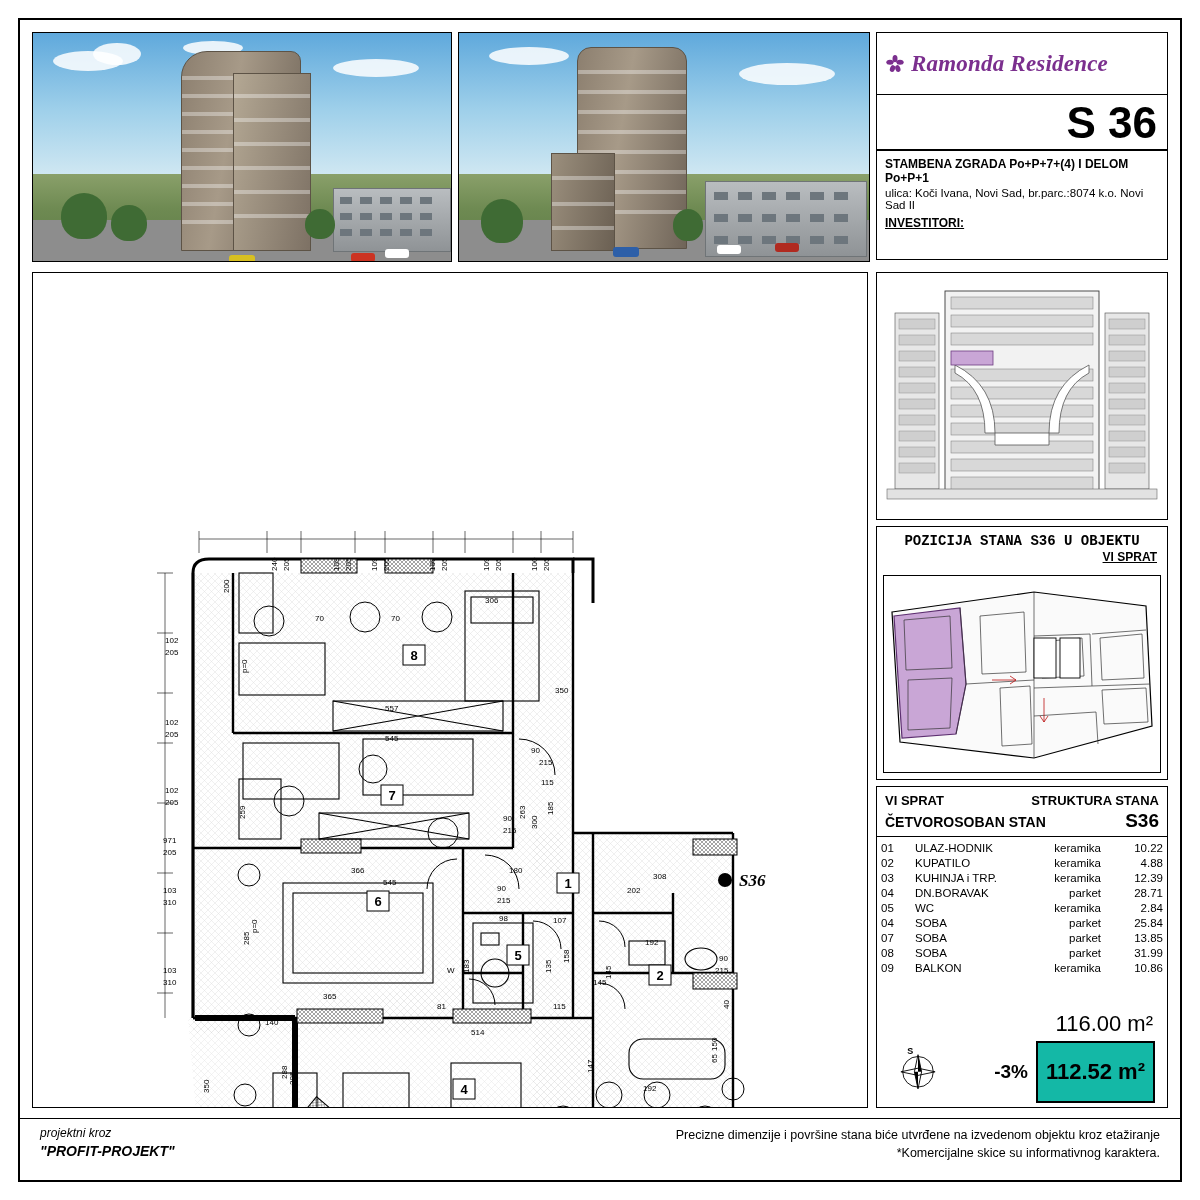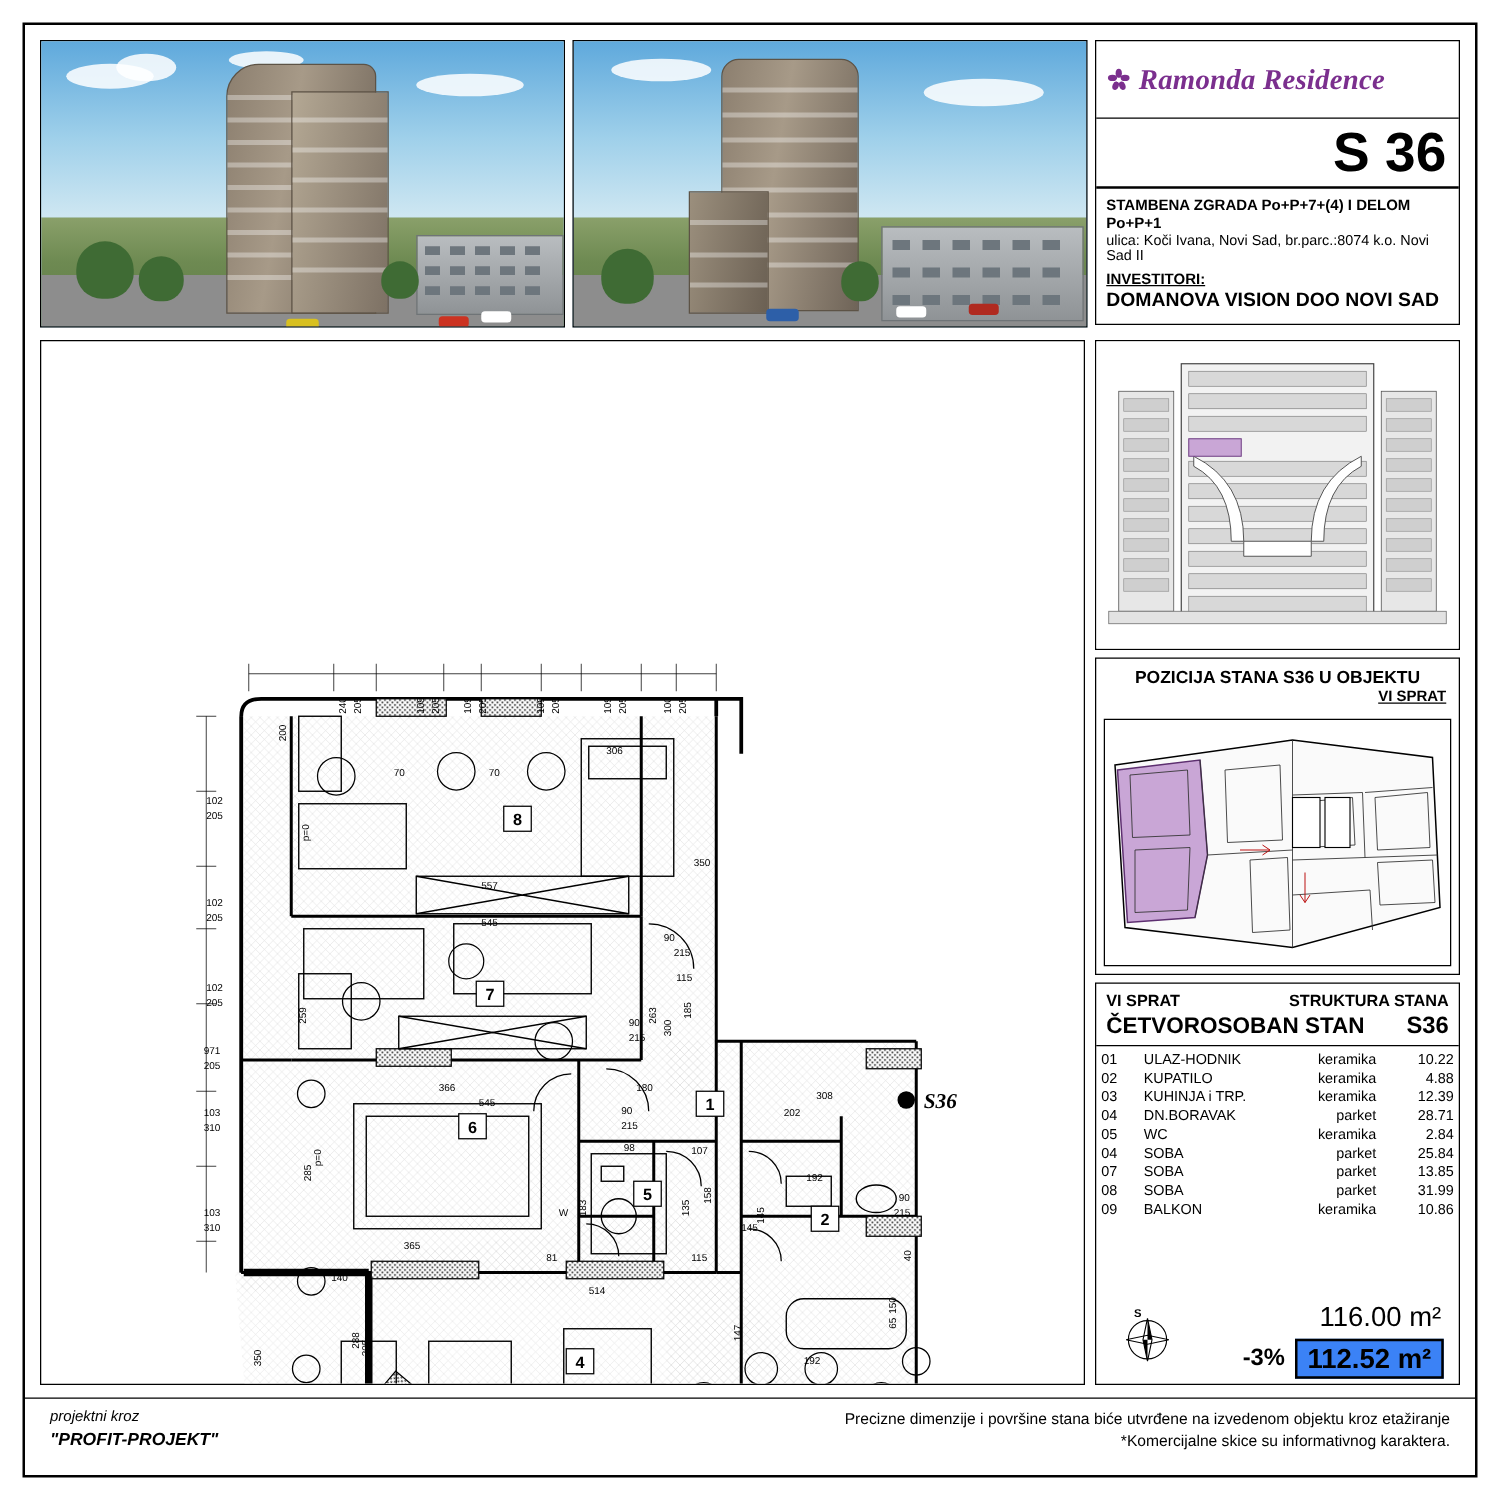--- a/index.html
+++ b/index.html
@@ -34,40 +34,40 @@
   .tb-inv{font-weight:bold;font-size:12px;text-decoration:underline;padding:4px 8px 0 8px;}
   .tb-investor{font-weight:bold;font-size:15.5px;padding:2px 8px;}
 
   
   #plan-panel{position:absolute;left:32px;top:272px;width:836px;height:836px;border:1px solid #000;box-sizing:border-box;background:#fff;overflow:hidden;}
   #plan-svg{position:absolute;left:0;top:0;}
 
   
   #facade-panel{position:absolute;left:876px;top:272px;width:292px;height:248px;border:1px solid #000;box-sizing:border-box;background:#fff;overflow:hidden;}
   #position-panel{position:absolute;left:876px;top:526px;width:292px;height:254px;border:1px solid #000;box-sizing:border-box;background:#fff;overflow:hidden;}
-  #pos-title{font-weight:bold;font-size:14px;padding:6px 8px 0 8px;text-align:center;}
+  #pos-title{font-weight:bold;font-size:14px;padding:6px 8px 0 8px;text-align:center;font-family:Liberation Mono, monospace;}
   #pos-sub{font-weight:bold;font-size:12px;text-align:right;padding:1px 10px 4px 0;text-decoration:underline;}
   #floorplan-mini{position:absolute;left:6px;top:48px;width:278px;height:198px;border:1px solid #000;box-sizing:border-box;overflow:hidden;background:#fff;}
 
   #struct-panel{position:absolute;left:876px;top:786px;width:292px;height:322px;border:1px solid #000;box-sizing:border-box;background:#fff;}
   #struct-head{display:flex;justify-content:space-between;align-items:center;padding:6px 8px 2px 8px;font-weight:bold;font-size:13px;}
   #struct-sub{display:flex;justify-content:space-between;align-items:baseline;padding:0 8px 4px 8px;border-bottom:1px solid #000;}
-  #struct-type{font-weight:bold;font-size:18px;}
+  #struct-type{font-weight:bold;font-size:14px;}
   #struct-code{font-weight:bold;font-size:19px;}
   table.rooms{width:100%;border-collapse:collapse;font-size:11.5px;margin-top:3px;}
   table.rooms td{padding:1.5px 4px;}
   td.rno{width:26px;padding-left:10px;}
   td.rname{}
   td.rfin{text-align:right;width:76px;}
   td.rarea{text-align:right;width:54px;padding-right:12px;}
   #areas{position:absolute;left:0;right:0;bottom:4px;}
   #area-gross{text-align:right;font-size:22px;padding-right:14px;}
   #area-row{display:flex;justify-content:flex-end;align-items:center;gap:8px;padding-right:12px;margin-top:4px;}
   #area-disc{font-weight:bold;font-size:19px;}
-  #area-net{font-weight:bold;font-size:22px;border:2px solid #000;background:#3b82f6;padding:1px 8px;}
+  #area-net{font-weight:bold;font-size:22px;border:2px solid #000;background:#14b8a6;padding:16px 8px;}
   #compass{position:absolute;left:14px;bottom:10px;width:54px;height:54px;}
 
   
   #footer-left{position:absolute;left:40px;top:1126px;font-size:12px;}
   #footer-left .fl1{font-style:italic;}
   #footer-left .fl2{font-style:italic;font-weight:bold;font-size:14px;margin-top:3px;}
   #footer-right{position:absolute;right:40px;top:1126px;text-align:right;font-size:12.5px;line-height:1.45;}
   .hr-foot{position:absolute;left:20px;right:20px;top:1118px;height:1px;background:#000;}
 </style>
 </head>
@@ -191,21 +191,20 @@
         </g>
       </svg>
       <span id="brand-name">Ramonda Residence</span>
     </div>
     <div id="unit-row">
       <div id="unit-code">S 36</div>
     </div>
     <div class="tb-line tb-bold" style="padding-top:6px;">STAMBENA ZGRADA  Po+P+7+(4) I DELOM Po+P+1</div>
     <div class="tb-line">ulica: Koči Ivana, Novi Sad, br.parc.:8074 k.o. Novi Sad II</div>
     <div class="tb-inv">INVESTITORI:</div>
-    <div class="tb-investor">DOMANOVA VISION DOO NOVI SAD</div>
   </div>
 
   <div id="plan-panel">
     <svg id="plan-svg" width="834" height="834" viewBox="0 0 834 834">
       <defs>
         <pattern id="tileHatch" width="7" height="7" patternUnits="userSpaceOnUse">
           <rect width="7" height="7" fill="#ffffff"></rect>
           <path d="M0 0 L7 7 M7 0 L0 7" stroke="#c9c9c9" stroke-width="0.5"></path>
         </pattern>
         <pattern id="wallHatch" width="5" height="5" patternUnits="userSpaceOnUse">

